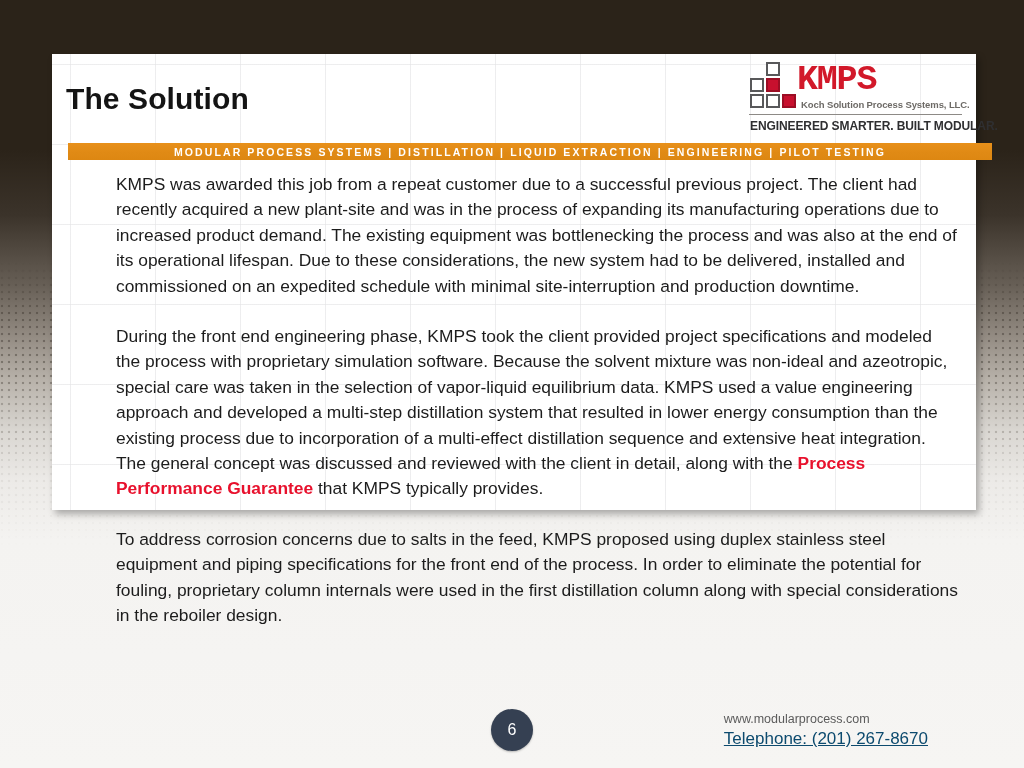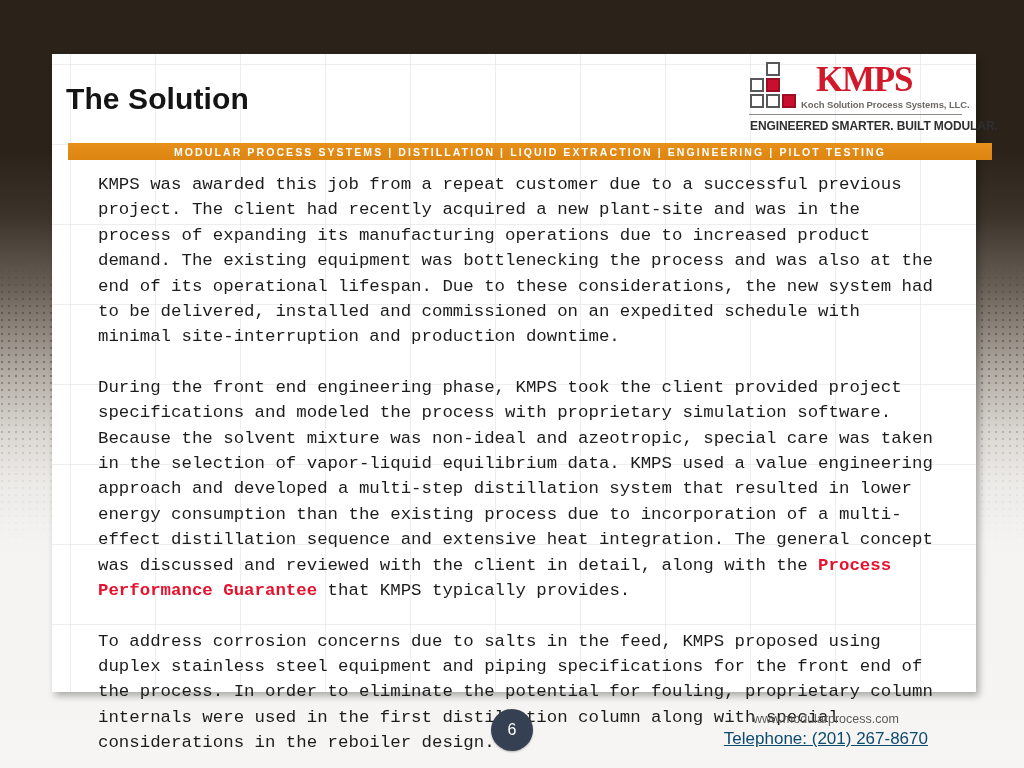--- a/index.html
+++ b/index.html
@@ -55,21 +55,21 @@
     -webkit-mask-image: linear-gradient(to bottom, rgba(0,0,0,0.7) 0%, rgba(0,0,0,0) 100%);
     mask-image: linear-gradient(to bottom, rgba(0,0,0,0.7) 0%, rgba(0,0,0,0) 100%);
   }
 
   
   #slide {
     position: absolute;
     left: 52px;
     top: 54px;
     width: 924px;
-    height: 638px;
+    height: 456px;
     background: #ffffff;
     box-shadow: 3px 4px 7px rgba(0,0,0,0.30);
   }
   #slide-grid {
     position: absolute;
     inset: 0;
     background-image:
       linear-gradient(to right, rgba(228,228,230,0.65) 1px, rgba(0,0,0,0) 1px),
       linear-gradient(to bottom, rgba(228,228,230,0.65) 1px, rgba(0,0,0,0) 1px);
     background-size: 85px 80px;
@@ -118,22 +118,21 @@
   }
   #logo-word {
     position: absolute;
     left: 48px;
     top: 1px;
     font-size: 35px;
     font-weight: bold;
     color: #d2192a;
     letter-spacing: -1.2px;
     line-height: 36px;
-    font-family: Liberation Serif, serif;
-    margin-left: 19px;
+    font-family: Liberation Mono, monospace;
   }
   #logo-sub {
     position: absolute;
     left: 52px;
     top: 38px;
     font-size: 9.5px;
     font-weight: bold;
     color: #6d6a66;
     letter-spacing: -0.1px;
     white-space: nowrap;
@@ -174,27 +173,27 @@
     justify-content: center;
     text-align: center;
     white-space: nowrap;
     box-sizing: border-box;
     margin-left: 16px;
   }
 
   
   #body-copy {
     position: absolute;
-    left: 46px;
+    left: 64px;
     top: 118px;
     width: 844px;
     font-size: 17.4px;
     line-height: 25.4px;
     color: #1c1c1c;
-    font-family: Liberation Mono, monospace;
+    font-family: Liberation Sans, sans-serif;
   }
   #body-copy p {
     margin: 0 0 25px 0;
   }
   #body-copy p:last-child { margin-bottom: 0; }
   .hl {
     color: #e8112d;
     font-weight: bold;
   }
 
@@ -211,21 +210,21 @@
     font-size: 16px;
     display: flex;
     align-items: center;
     justify-content: center;
     box-shadow: 0 1px 2px rgba(0,0,0,0.25);
   }
   #footer-contact {
     position: absolute;
     right: 96px;
     top: 711px;
-    text-align: center;
+    text-align: left;
   }
   #footer-web {
     font-size: 12.5px;
     color: #5b5b5b;
     line-height: 17px;
   }
   #footer-phone {
     font-size: 17px;
     color: #0c4a6e;
     line-height: 22px;

